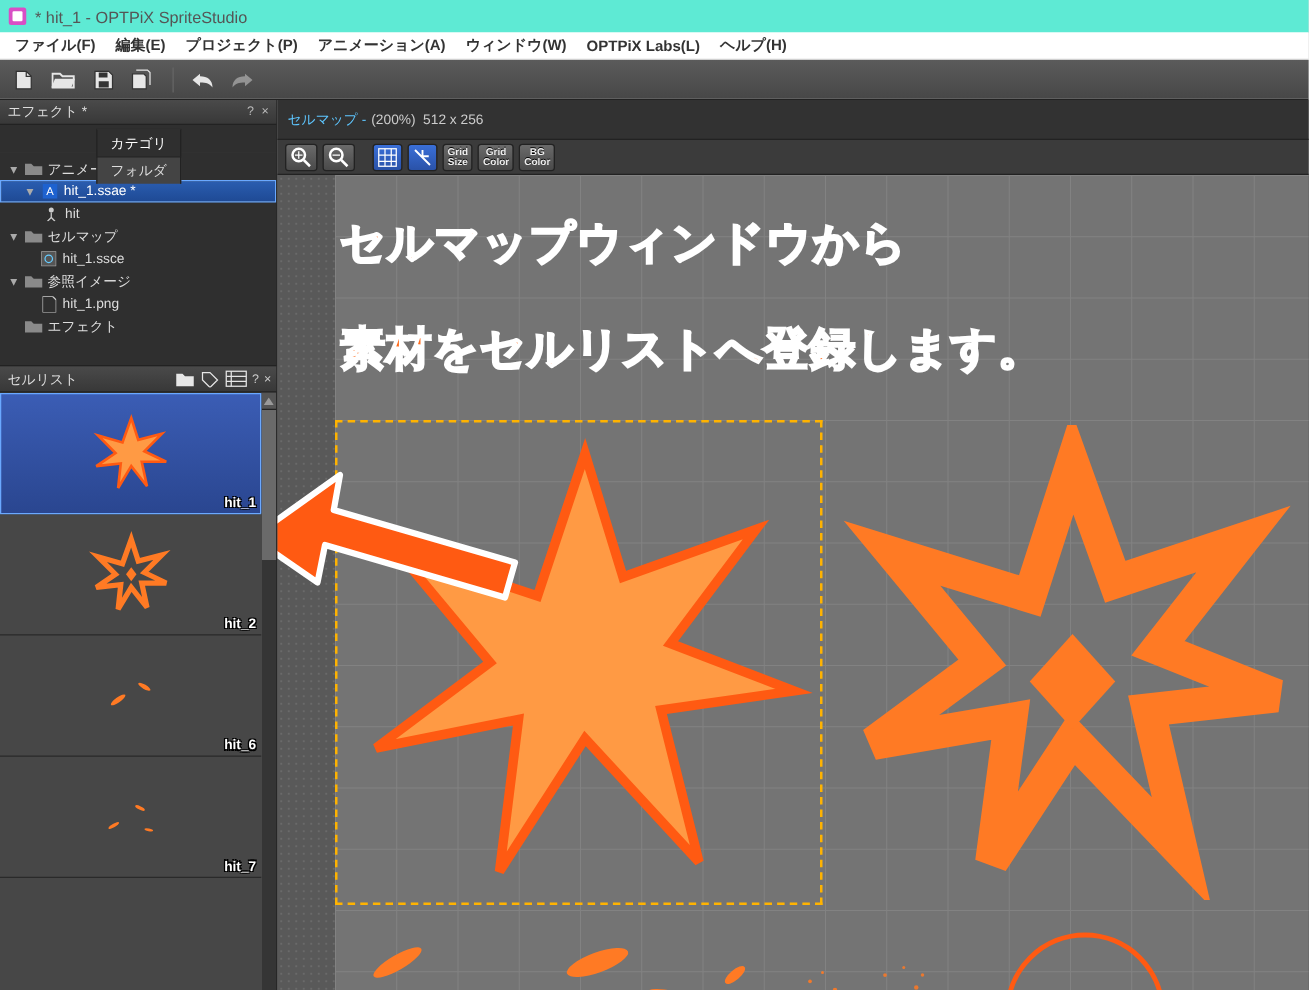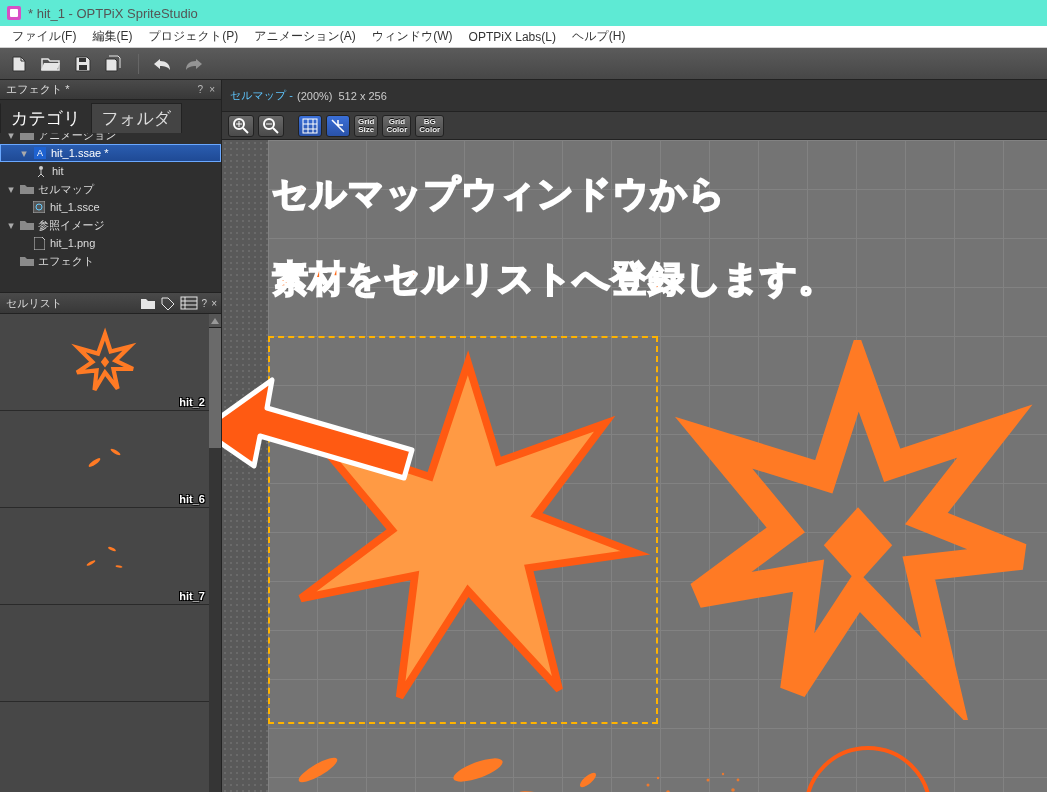--- a/index.html
+++ b/index.html
@@ -4,39 +4,39 @@
 <style>
   * { box-sizing: border-box; margin: 0; padding: 0; font-family: "Segoe UI", "Meiryo", sans-serif; }
   body { width: 1047px; height: 792px; overflow: hidden; background: #fff; }
 
   
   .titlebar { height: 26px; background: #5eead4; display: flex; align-items: center; padding: 0 6px; gap: 6px; font-size: 13px; color: #555; }
   .titlebar .app-icon { width: 16px; height: 16px; }
 
   
   .menubar { height: 22px; background: #fff; display: flex; align-items: center; padding: 0 4px; font-size: 12px; color: #333; border-bottom: 1px solid #d0d0d0; }
-  .menubar .mi { padding: 2px 8px; cursor: default; }
+  .menubar .mi { padding: 2px 8px; cursor: default; font-weight: bold; }
 
   
   .maintoolbar { height: 32px; background: linear-gradient(#5b5b5b,#474747); display: flex; align-items: center; padding: 0 6px; gap: 6px; border-bottom: 1px solid #222; }
   .tb-btn { width: 26px; height: 24px; display:flex; align-items:center; justify-content:center; color:#ddd; }
   .tb-sep { width:1px; height:20px; background:#666; margin:0 4px; }
 
   
   .mainarea { display:flex; height: calc(792px - 26px - 22px - 32px); }
   .leftcol { width: 222px; background:#3a3a3a; display:flex; flex-direction:column; border-right:1px solid #222; }
   .rightcol { flex:1; display:flex; flex-direction:column; background:#555; position:relative; }
 
   
   .panel-hdr { height:20px; background: linear-gradient(#4a4a4a,#383838); color:#ddd; font-size:11px; display:flex; align-items:center; justify-content:space-between; padding:0 4px 0 6px; border-bottom:1px solid #222; }
   .panel-hdr .hdr-ctrls { display:flex; gap:2px; color:#bbb; font-size:10px; }
   .panel-hdr .hdr-ctrls span { cursor:default; padding:0 2px; }
 
   
-  .projtabs { height:22px; background:#2f2f2f; display:flex; align-items:flex-start; padding-top:2px; font-size:17px; }
+  .projtabs { height:22px; background:#2f2f2f; display:flex; align-items:center; padding-top:2px; font-size:11px;flex-direction:column; }
   .projtab { padding:3px 10px; color:#ddd; background:#444; border:1px solid #222; border-bottom:none; margin-right:-1px; position:relative; top:1px;}
   .projtab.active { background:#2f2f2f; border-color:#2f2f2f #222 #2f2f2f #222; color:#fff; }
 
   
   .tree { flex:0 0 auto; background:#2f2f2f; color:#ddd; font-size:11px; padding:4px 0 10px 0; overflow:auto; }
   .tree-row { display:flex; align-items:center; height:18px; padding:0 6px; gap:4px; white-space:nowrap; cursor:default;}
   .tree-row.sel { background: linear-gradient(#2a5db0,#1f4a95); color:#fff; border:1px solid #6aa8ff; padding:0 5px; }
   .tree-ind1 { padding-left:18px !important; }
   .tree-ind2 { padding-left:34px !important; }
   .tw { display:inline-block; width:10px; text-align:center; color:#aaa; }
@@ -255,20 +255,26 @@
               <line x1="1" y1="9" x2="17" y2="9" stroke="#e6e6e6"></line>
               <line x1="5" y1="1" x2="5" y2="13" stroke="#e6e6e6"></line>
             </svg>
           </span>
         <span style="font-size:10px;">?</span>
         <span style="font-size:10px;">×</span>
       </span>
     </div>
     <div style="display:flex; flex:1; overflow:hidden;">
       <div class="cell-scroll">
+        <div class="cell-item sel">
+          <svg width="70" height="70" viewBox="0 0 100 100">
+            <path d="M50 10 L58 35 L85 28 L65 48 L90 60 L62 60 L68 88 L50 65 L35 90 L38 62 L10 65 L32 50 L12 30 L40 38 Z" fill="#ff9a44" stroke="#ff5a12" stroke-width="3"></path>
+          </svg>
+          <span class="cell-label">hit_1</span>
+        </div>
         <div class="cell-item">
           <svg width="70" height="70" viewBox="0 0 100 100">
             <path d="M50 10 L58 35 L85 28 L65 48 L90 60 L62 60 L68 88 L50 65 L35 90 L38 62 L10 65 L32 50 L12 30 L40 38 Z" fill="none" stroke="#ff7a24" stroke-width="6"></path>
             <path d="M50 42l6 8-6 8-6-8z" fill="#ff7a24"></path>
           </svg>
           <span class="cell-label">hit_2</span>
         </div>
         <div class="cell-item">
           <svg width="70" height="70" viewBox="0 0 100 100">
             <ellipse cx="35" cy="55" rx="10" ry="3" fill="#ff7a24" transform="rotate(-35 35 55)"></ellipse>

